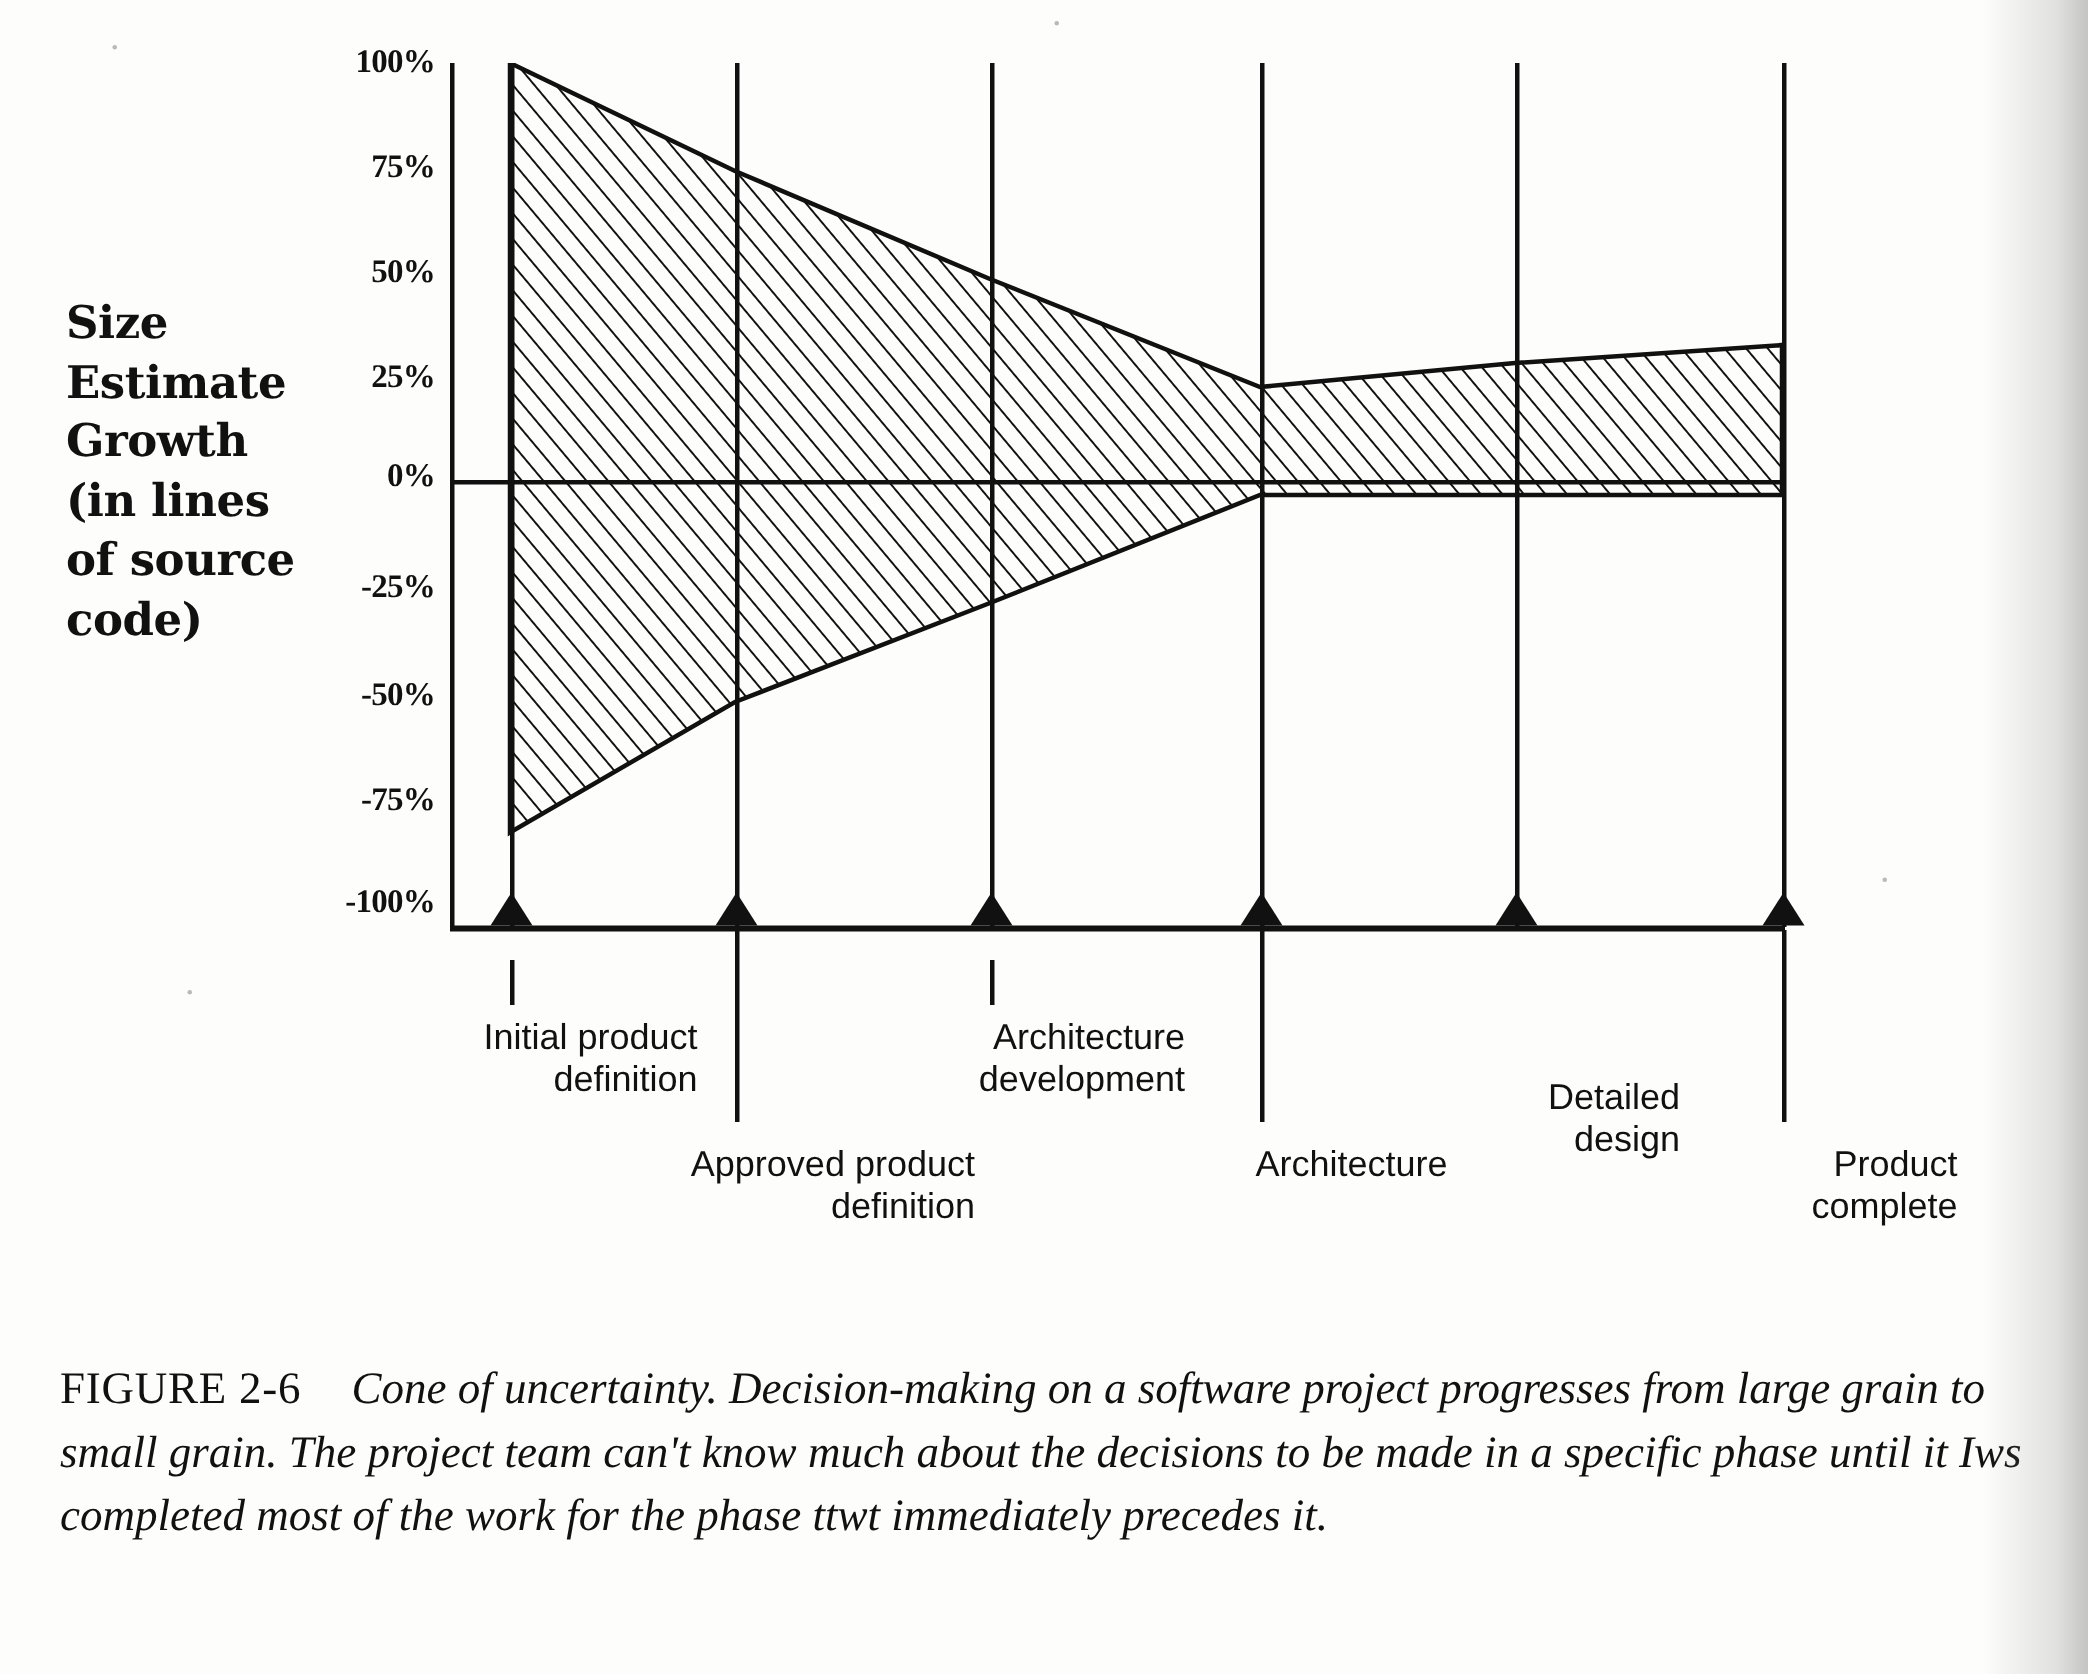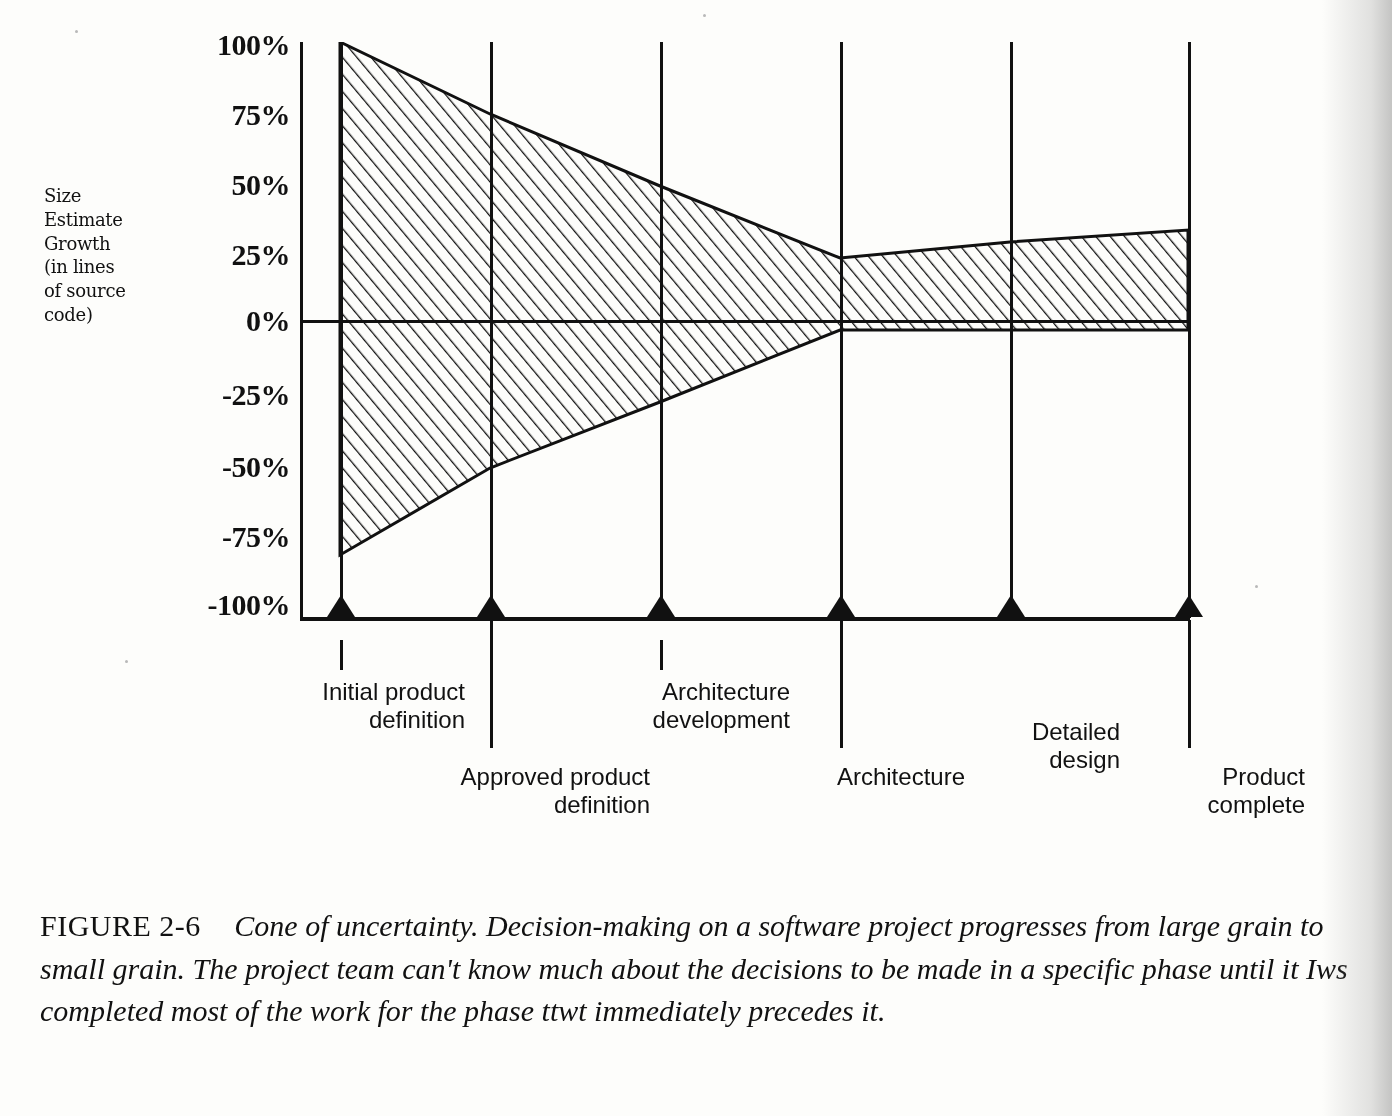--- a/index.html
+++ b/index.html
@@ -95,40 +95,40 @@
     height: 0;
     border-left: 14px solid transparent;
     border-right: 14px solid transparent;
     border-bottom: 22px solid #111;
   }
   .ytick {
     position: absolute;
     right: 0;
     text-align: right;
     font-weight: bold;
-    font-size: 30px;
+    font-size: 22px;
     font-family: "Liberation Serif", serif;
     line-height: 1;
     letter-spacing: -0.5px;
   }
   #ytick-wrap {
     position: absolute;
     left: 160px;
     top: 0;
     width: 130px;
     height: 880px;
   }
   #axis-title {
     position: absolute;
     left: 44px;
-    top: 184px;
+    top: 196px;
     width: 180px;
     font-family: "DejaVu Serif", serif;
-    font-weight: normal;
-    font-size: 18px;
+    font-weight: bold;
+    font-size: 30px;
     line-height: 1.32;
     letter-spacing: -0.3px;
   }
   .mlabel {
     position: absolute;
     text-align: right;
     font-size: 24px;
     line-height: 1.16;
     font-family: Liberation Sans, sans-serif;
   }

